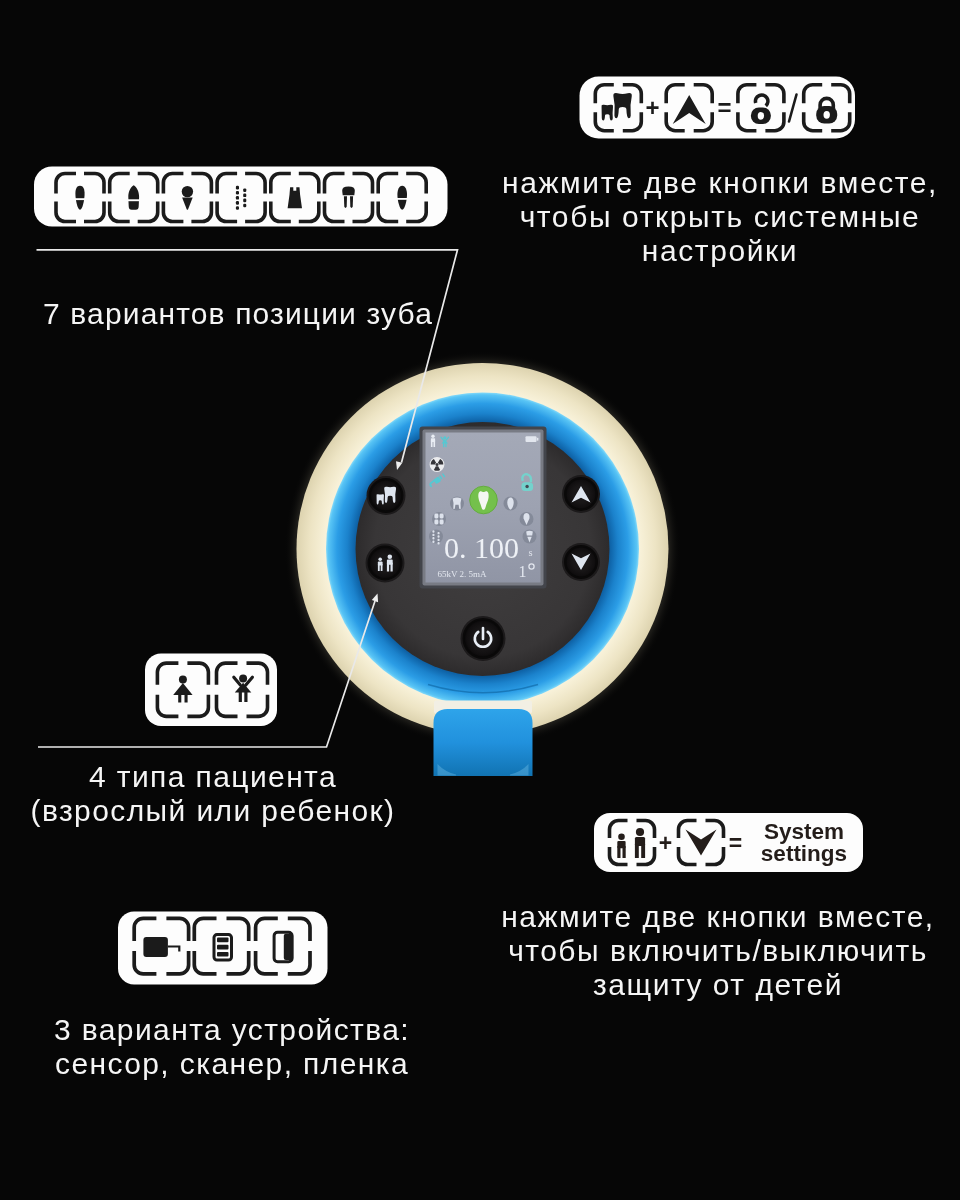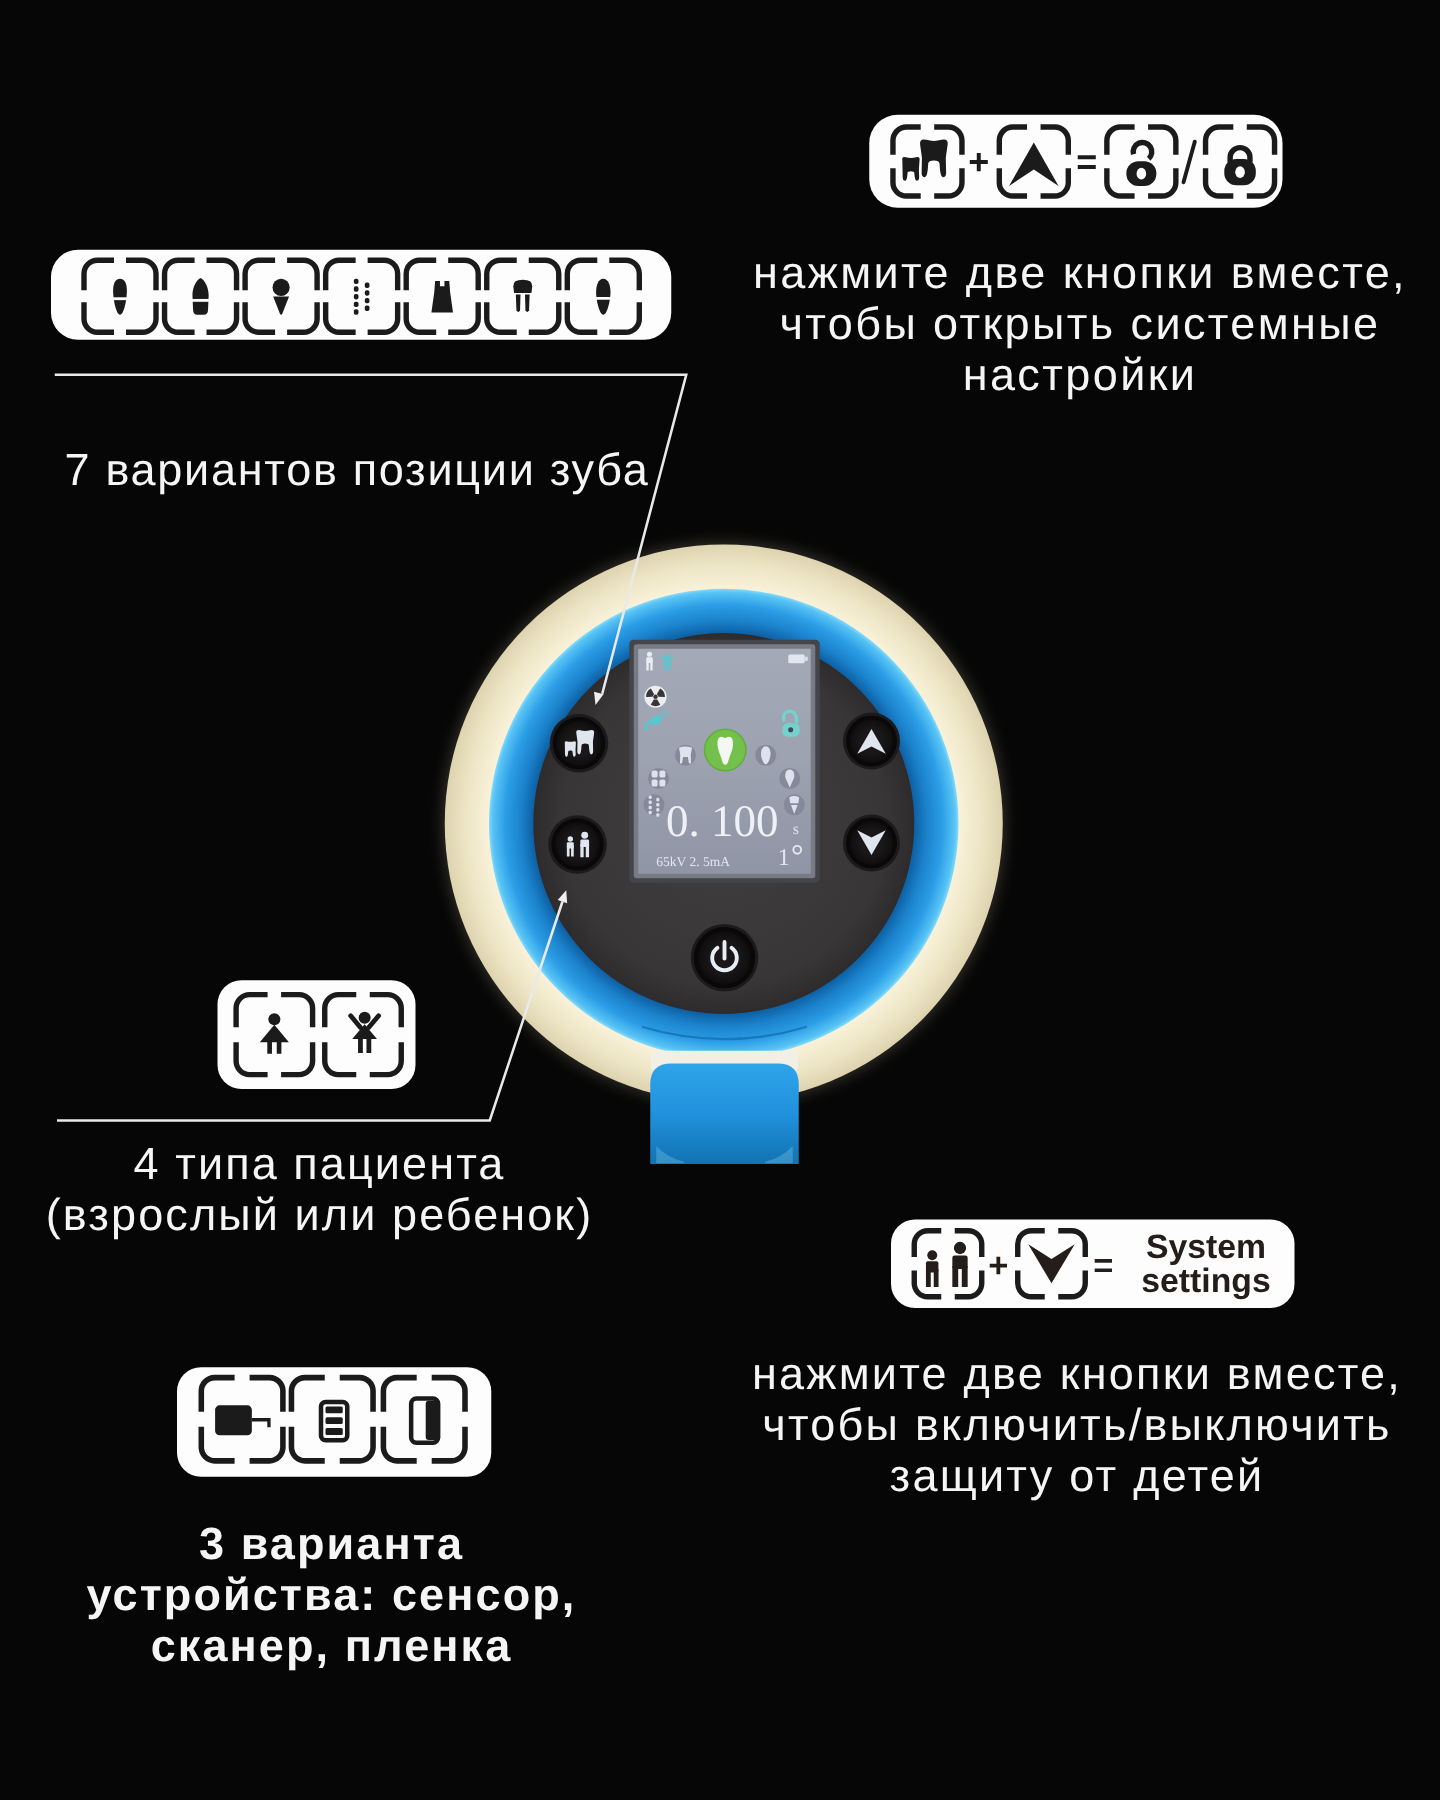--- a/index.html
+++ b/index.html
@@ -231,16 +231,16 @@
 <path d="M701,855.5 L716.5,829.5 L701,839.38 L685.5,829.5 Z" fill="#241d1a"></path>
 <text x="665.5" y="851" font-family="Liberation Sans, sans-serif" font-size="23" font-weight="bold" fill="#241d1a" text-anchor="middle">+</text>
 <text x="735.5" y="851" font-family="Liberation Sans, sans-serif" font-size="23" font-weight="bold" fill="#241d1a" text-anchor="middle">=</text>
 <text x="804" y="838.5" font-family="Liberation Sans, sans-serif" font-size="22.5" font-weight="bold" fill="#241d1a" text-anchor="middle">System</text>
 <text x="804" y="861" font-family="Liberation Sans, sans-serif" font-size="22.5" font-weight="bold" fill="#241d1a" text-anchor="middle">settings</text>
 </svg>
 
 <div class="t" style="left:43px;top:257px;width:420px;text-align:left;letter-spacing:1.15px;margin-top:40px;">7 вариантов позиции зуба</div>
 <div class="t" style="left:500px;top:166px;width:440px;letter-spacing:1.6px;">нажмите две кнопки вместе, чтобы открыть системные настройки</div>
 <div class="t" style="left:13px;top:760px;width:400px;letter-spacing:1.4px;">4 типа пациента (взрослый или ребенок)</div>
-<div class="t" style="left:41px;top:1013px;width:360px;letter-spacing:1.4px;font-weight:bold;">3 варианта устройства: сенсор, сканер, пленка</div>
+<div class="t" style="left:52px;top:1013px;width:360px;letter-spacing:1.4px;">3 варианта устройства: сенсор, сканер, пленка</div>
 <div class="t" style="left:498px;top:900px;width:440px;letter-spacing:1.5px;">нажмите две кнопки вместе, чтобы включить/выключить защиту от детей</div>
 
 </div>
 
 </body></html>

